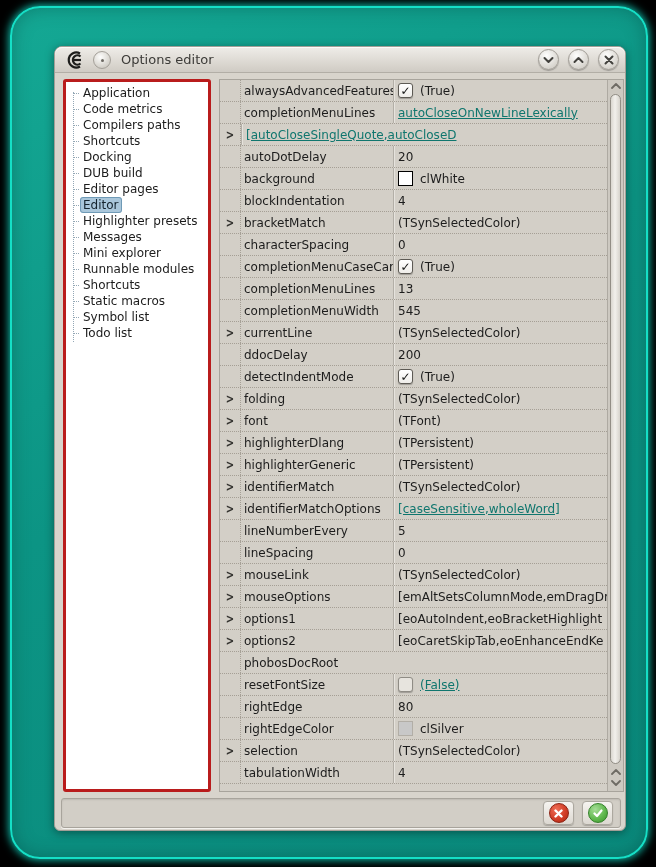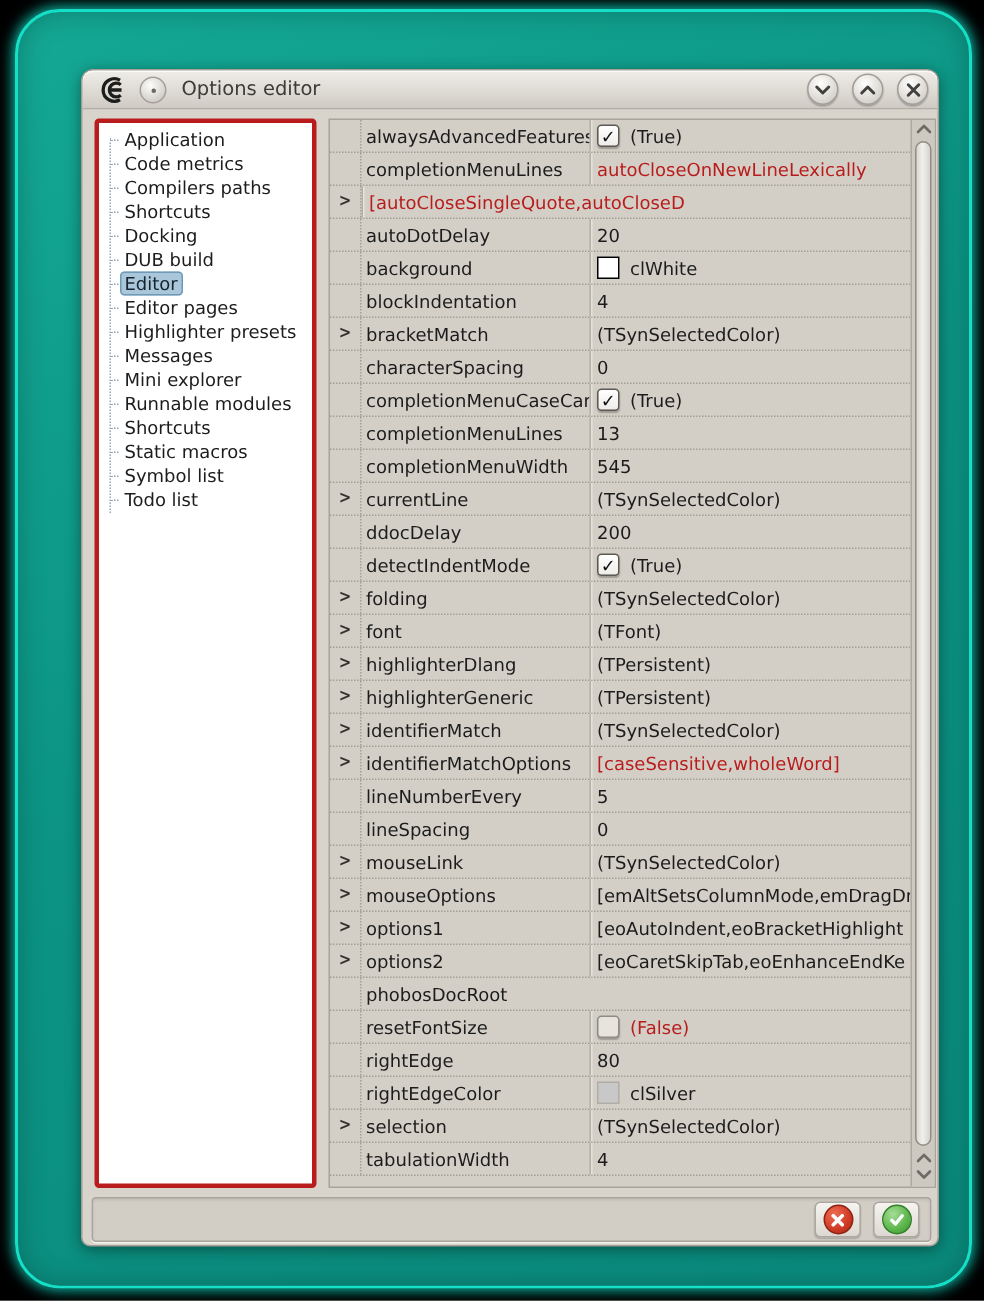--- a/index.html
+++ b/index.html
@@ -52,21 +52,21 @@
   .rows{position:absolute;left:0;top:0;width:387px;height:711px;overflow:hidden;}
   .prow{display:flex;height:22px;box-sizing:border-box;border-bottom:1px dotted #a59f95;
         align-items:flex-end;font-size:12px;color:#1c1c1c;}
   .gut{width:21px;height:100%;display:flex;align-items:center;justify-content:center;
        border-right:1px dotted #a59f95;box-sizing:border-box;flex:none;}
   .gut .exp{font-size:10px;font-weight:bold;color:#33322f;transform:scaleY(1.15);}
   .pname{width:152px;flex:none;height:100%;display:flex;align-items:center;padding-left:3px;
          box-sizing:border-box;white-space:nowrap;overflow:hidden;}
   .pval{flex:1;height:100%;display:flex;align-items:center;padding-left:4px;box-sizing:border-box;
         border-left:1px solid #b3afa7;white-space:nowrap;overflow:hidden;box-shadow:inset 1px 0 0 #e6e3dd;}
-  .pval.green{color:#b91c1c;}
+  .pval.green{color:#0f766e;text-decoration:underline;}
   .cb{width:15px;height:15px;border-radius:3px;border:1px solid #5d5a54;box-sizing:border-box;
       background:linear-gradient(#ffffff,#efede9);display:flex;align-items:center;justify-content:center;
       margin-right:7px;flex:none;font-size:12px;font-weight:bold;color:#111;
       box-shadow:0 1px 1px rgba(0,0,0,.25);}
   .cb.un{background:#e7e4de;border-color:#8f8c85;color:transparent;}
   .swatch{width:15px;height:15px;box-sizing:border-box;margin-right:7px;flex:none;}
 
   
   .vscroll{position:absolute;right:0;top:0;width:16px;height:711px;background:#cdc9c1;
            border-left:1px solid #aeaaa2;box-sizing:border-box;}
@@ -126,22 +126,22 @@
         </span>
       </div>
 
       <div class="sidebar">
           <div class="tree-item"><span class="dash"></span><span class="lbl">Application</span></div>
           <div class="tree-item"><span class="dash"></span><span class="lbl">Code metrics</span></div>
           <div class="tree-item"><span class="dash"></span><span class="lbl">Compilers paths</span></div>
           <div class="tree-item"><span class="dash"></span><span class="lbl">Shortcuts</span></div>
           <div class="tree-item"><span class="dash"></span><span class="lbl">Docking</span></div>
           <div class="tree-item"><span class="dash"></span><span class="lbl">DUB build</span></div>
+          <div class="tree-item"><span class="dash"></span><span class="lbl">Editor pages</span></div>
           <div class="tree-item selected"><span class="dash"></span><span class="lbl">Editor</span></div>
-          <div class="tree-item"><span class="dash"></span><span class="lbl">Editor pages</span></div>
           <div class="tree-item"><span class="dash"></span><span class="lbl">Highlighter presets</span></div>
           <div class="tree-item"><span class="dash"></span><span class="lbl">Messages</span></div>
           <div class="tree-item"><span class="dash"></span><span class="lbl">Mini explorer</span></div>
           <div class="tree-item"><span class="dash"></span><span class="lbl">Runnable modules</span></div>
           <div class="tree-item"><span class="dash"></span><span class="lbl">Shortcuts</span></div>
           <div class="tree-item"><span class="dash"></span><span class="lbl">Static macros</span></div>
           <div class="tree-item"><span class="dash"></span><span class="lbl">Symbol list</span></div>
           <div class="tree-item"><span class="dash"></span><span class="lbl">Todo list</span></div>
         </div>
 

